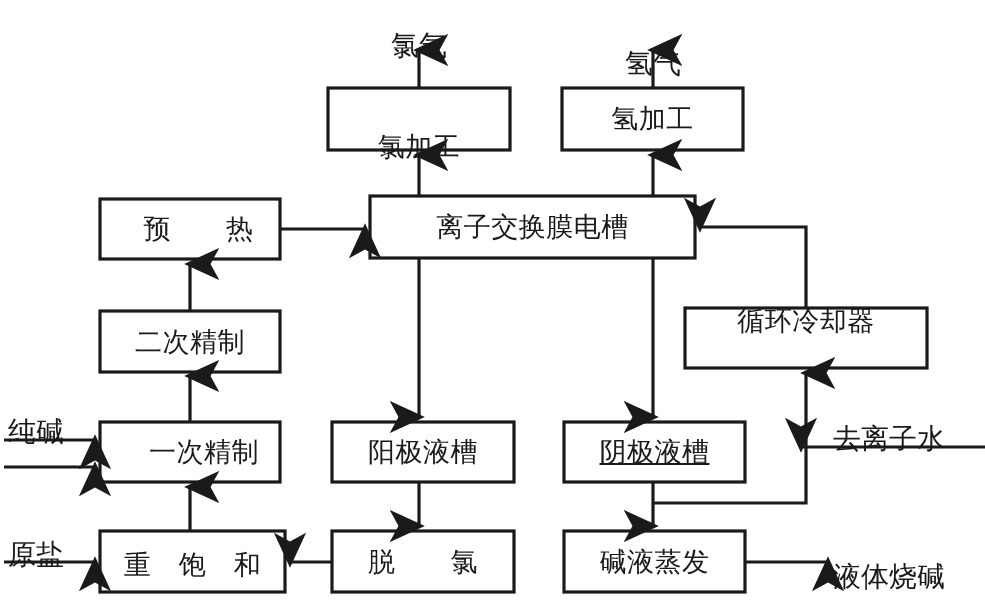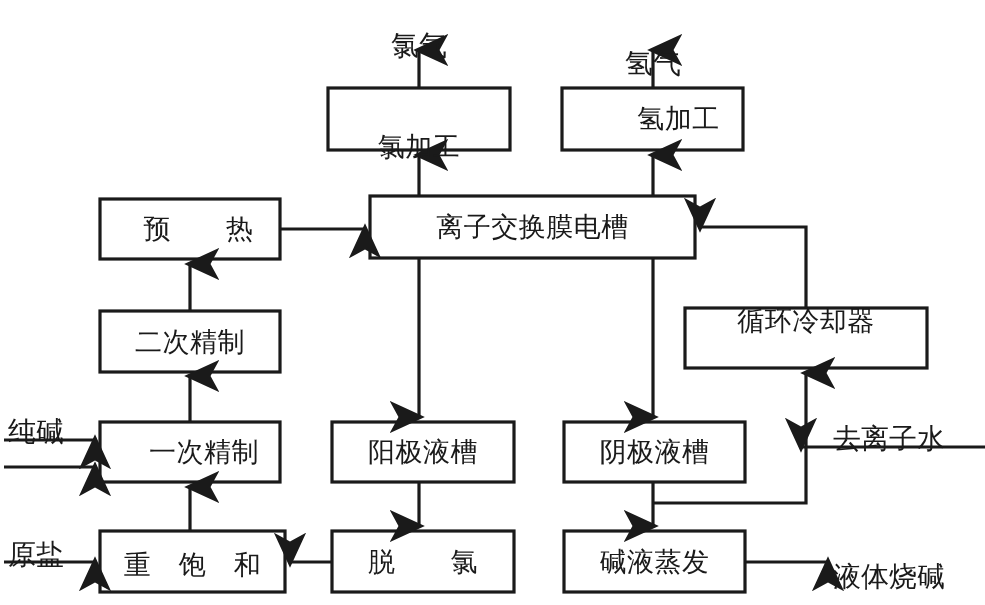--- a/index.html
+++ b/index.html
@@ -106,35 +106,35 @@
       <line x1="4" y1="440" x2="95" y2="440" marker-end="url(#arrowUp)"></line>
 
       <line x1="4" y1="467" x2="95" y2="467" marker-end="url(#arrowUp)"></line>
 
       <line x1="4" y1="562" x2="95" y2="562" marker-end="url(#arrowUp)"></line>
     </g>
   </svg>
 
   <div class="node-label" style="left:328px; top:88px; width:182px; height:62px;margin-top:28px;">氯加工</div>
 
-  <div class="node-label" style="left:562px; top:88px; width:181px; height:62px;padding-left:26px;">氢加工</div>
+  <div class="node-label" style="left:562px; top:88px; width:181px; height:62px;">氢加工</div>
 
   <div class="node-label" style="left:96px; top:199px; width:205px; height:60px;">预　　热</div>
 
   <div class="node-label" style="left:370px; top:196px; width:325px; height:62px;">离子交换膜电槽</div>
 
   <div class="node-label" style="left:685px; top:291px; width:242px; height:60px;border-radius:20px;">循环冷却器</div>
 
   <div class="node-label" style="left:100px; top:311px; width:180px; height:61px;">二次精制</div>
 
   <div class="node-label" style="left:114px; top:422px; width:180px; height:60px;text-align:right;">一次精制</div>
 
   <div class="node-label" style="left:332px; top:422px; width:182px; height:60px;">阳极液槽</div>
 
-  <div class="node-label" style="left:564px; top:422px; width:181px; height:60px;">阴极液槽</div>
+  <div class="node-label" style="left:564px; top:422px; width:181px; height:60px;text-decoration:underline;">阴极液槽</div>
 
   <div class="node-label" style="left:100px; top:534px; width:185px; height:61px;">重　饱　和</div>
 
   <div class="node-label" style="left:332px; top:531px; width:182px; height:61px;">脱　　氯</div>
 
   <div class="node-label" style="left:564px; top:531px; width:181px; height:61px;">碱液蒸发</div>
 
   <div class="free-label" style="left:383px; top:10px; width:72px; height:40px;">氯气</div>
 
   <div class="free-label" style="left:617px; top:28px; width:72px; height:40px;">氢气</div>

